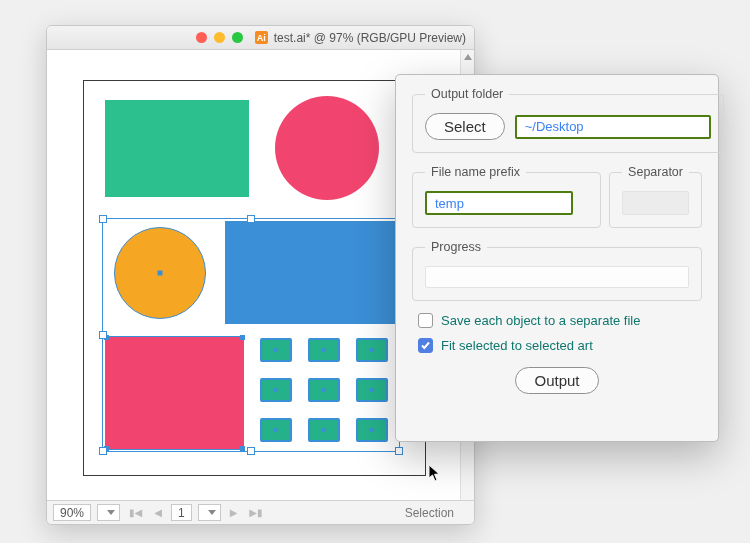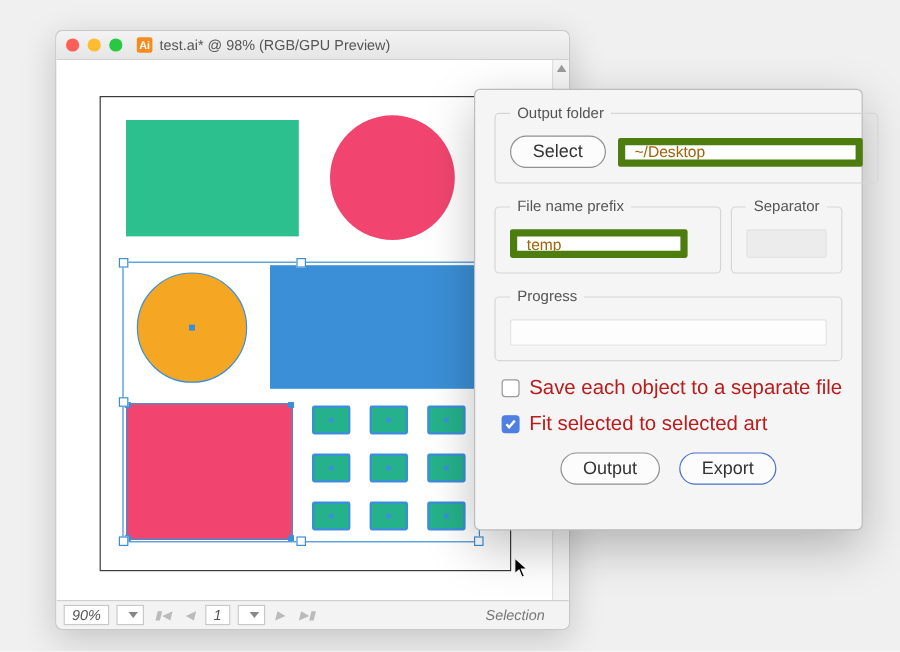--- a/index.html
+++ b/index.html
@@ -29,20 +29,21 @@
   }
   .titlebar {
     height: 24px;
     background: linear-gradient(#f3f3f3,#e6e6e6);
     border-bottom: 1px solid #d0d0d0;
     display: flex;
     align-items: center;
     padding: 0 8px;
     font-size: 12px;
     color: #555;
+    justify-content: flex-end;
   }
   .traffic { display: flex; gap: 7px; margin-right: 12px; }
   .traffic span { width: 11px; height: 11px; border-radius: 50%; display: block; }
   .tl-close { background: #ff5f57; }
   .tl-min   { background: #febc2e; }
   .tl-max   { background: #28c840; }
   .doc-icon {
     width: 13px; height: 13px; background: #f68b1f;
     border-radius: 2px; margin-right: 6px;
     display: flex; align-items: center; justify-content: center;
@@ -99,21 +100,21 @@
   .h-bl{left:-4px;bottom:-4px;} .h-bm{left:50%;bottom:-4px;margin-left:-4px;}
   .h-br{right:-4px;bottom:-4px;}
   .center-dot{position:absolute;left:50%;top:50%;width:5px;height:5px;background:#3b8fd6;transform:translate(-50%,-50%);}
   .anchor{position:absolute;width:5px;height:5px;background:#3b8fd6;}
 
   
   .status-bar {
     position:absolute; left:0; right:0; bottom:0; height:24px;
     background:#f3f3f3; border-top:1px solid #d0d0d0;
     display:flex; align-items:center; font-size:12px; color:#555;
-    padding:0 6px; gap:6px;font-style:italic;
+    padding:0 6px; gap:6px;
   }
   .sb-box{border:1px solid #c9c9c9;background:#fff;height:17px;display:flex;align-items:center;padding:0 6px;}
   .sb-chev{width:0;height:0;border-left:4px solid transparent;border-right:4px solid transparent;border-top:5px solid #888;margin-left:5px;}
   .nav-btn{color:#bbb;font-size:10px;padding:0 3px;}
   .sb-spacer{flex:1;}
   .sb-selection{color:#777;padding-right:14px;}
 
   
   .cursor {
     position:absolute; left:428px; top:464px; width:14px; height:18px;
@@ -133,57 +134,57 @@
     position:relative;
   }
   legend{ padding:0 6px; font-size:12.5px; color:#555; }
   .row{display:flex;align-items:center;gap:10px;}
   .pill-btn{
     border:1px solid #909090; background:#fcfcfc; border-radius:14px;
     padding:4px 18px; font-size:15px; color:#333; cursor:pointer;
   }
   .pill-btn.primary{border:1.5px solid #4a6fd0;}
   .text-input{
-    border:6px solid #4d7c0f; background:#fff; height:24px;
-    padding:0 8px; font-size:13px; color:#a16207; width:148px;
+    border:2px solid #4d7c0f; background:#fff; height:24px;
+    padding:0 8px; font-size:13px; color:#3b82f6; width:148px;
     border-radius:2px;
   }
   .fn-sep-row{display:flex;gap:8px;}
   .fs-file{flex:1;}
   .fs-sep{width:92px;}
   .sep-display{
     height:24px;border:1px solid #e3e3e3;background:#ececec;
     border-radius:2px;
   }
   .progress-bar{
     height:22px;border:1px solid #e3e3e3;background:#fdfdfd;border-radius:2px;
   }
   .checks{margin:8px 0 14px 6px; display:flex; flex-direction:column; gap:10px;}
-  .chk{display:flex;align-items:center;gap:8px;font-size:17px;color:#b91c1c;}
+  .chk{display:flex;align-items:center;gap:8px;font-size:13px;color:#0f766e;}
   .chk-box{
     width:15px;height:15px;border:1px solid #9a9a9a;border-radius:3px;
     background:#fff;display:flex;align-items:center;justify-content:center;
   }
   .chk-box.checked{background:#4f7fe0;border-color:#4f7fe0;}
   .chk-box.checked svg{display:block;}
   .chk-box svg{display:none;}
   .dlg-buttons{display:flex;justify-content:center;gap:16px;}
 </style>
 </head>
 <body>
 
 <div class="ai-window">
   <div class="titlebar">
     <div class="traffic">
       <span class="tl-close"></span>
       <span class="tl-min"></span>
       <span class="tl-max"></span>
     </div>
     <div class="doc-icon">Ai</div>
-    <div>test.ai* @ 98% (RGB/GPU Preview)</div>
+    <div>test.ai* @ 97% (RGB/GPU Preview)</div>
   </div>
 
   <div class="canvas-wrap">
     <div class="artboard">
       <div class="rect-teal-big"></div>
       <div class="circle-pink"></div>
       <div class="rect-blue"></div>
       <div class="circle-orange">
         <div class="center-dot"></div>
       </div>
@@ -284,15 +285,14 @@
         <svg width="11" height="11" viewBox="0 0 11 11">
             <path d="M2 5.5 L4.3 8 L9 2.5" stroke="#fff" stroke-width="2" fill="none"></path>
           </svg>
       </span>
       <span>Fit selected to selected art</span>
     </label>
   </div>
 
   <div class="dlg-buttons">
     <button class="pill-btn">Output</button>
-    <button class="pill-btn primary">Export</button>
   </div>
 </div>
 
 </body></html>

